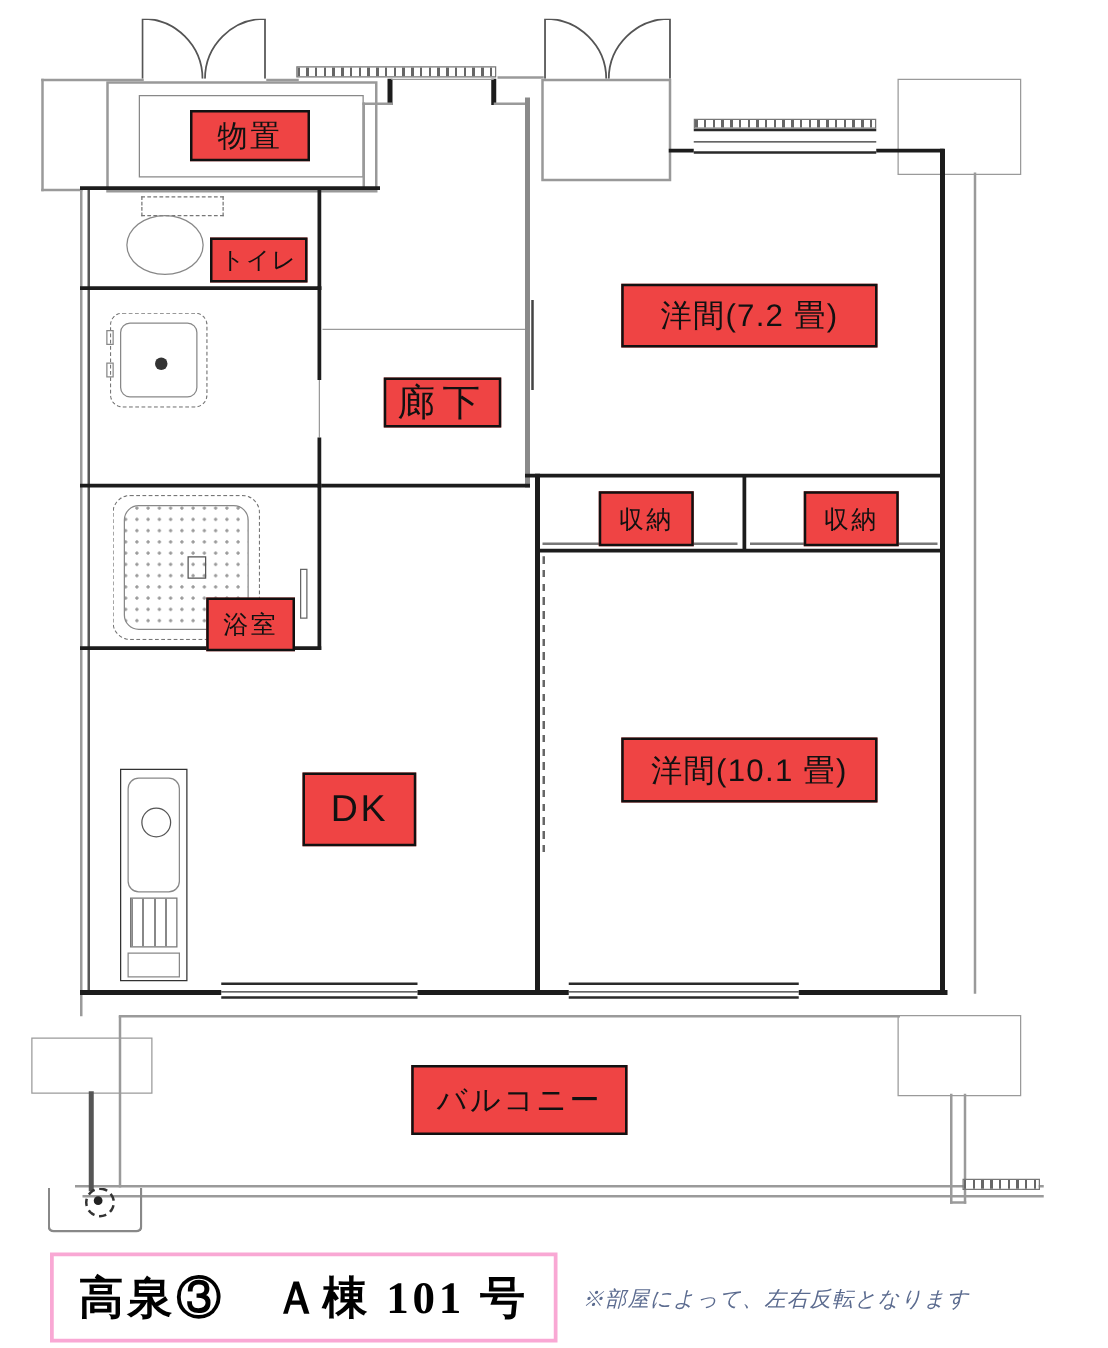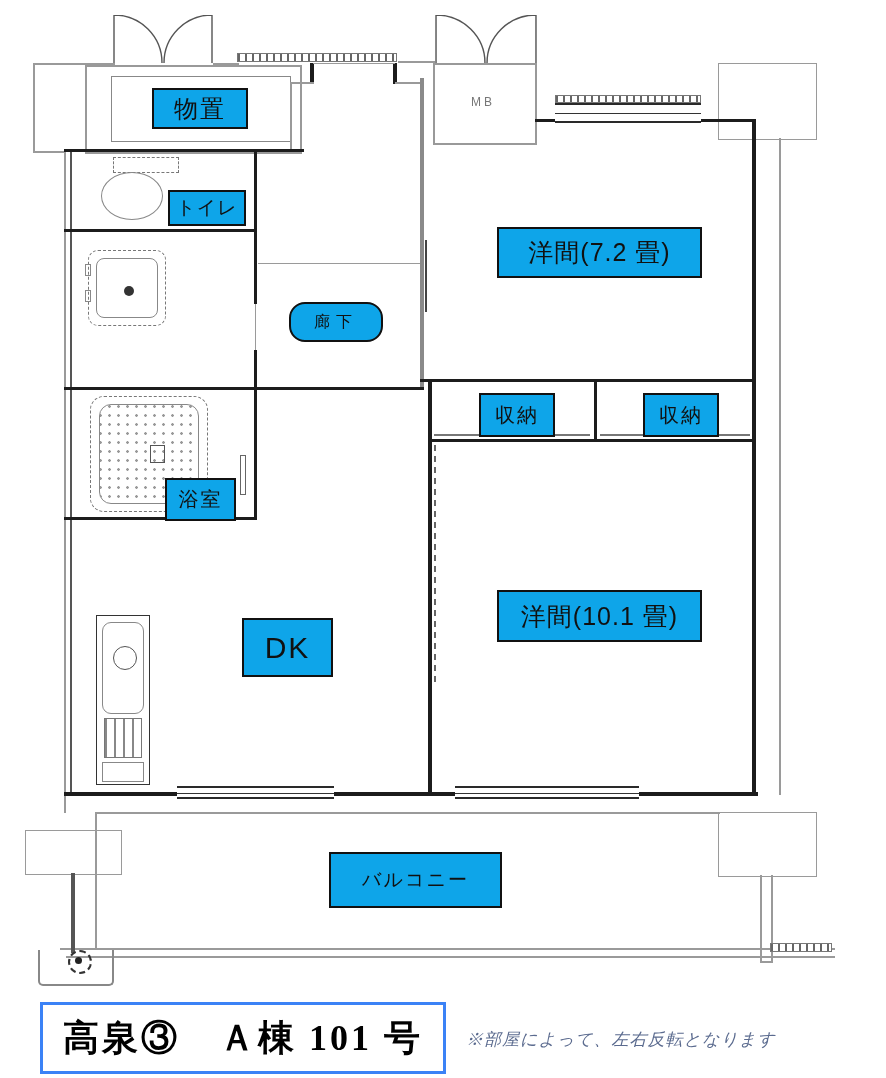--- a/index.html
+++ b/index.html
@@ -4,30 +4,30 @@
 <style>
   html,body{margin:0;padding:0;background:#fff;}
   #canvas{position:relative;width:886px;height:1078px;background:#ffffff;overflow:hidden;
           font-family:"Liberation Sans", sans-serif;}
   .abs{position:absolute;}
   .wall{background:#1c1c1c;}
   .gline{background:#9a9a9a;}
   .dline{background:#555;}
   .pillar{border:1px solid #9a9a9a;background:#fff;}
   .grect{border:2px solid #999;background:#fff;}
-  .lbl{border:2px solid #111;background:#0ea5e9;display:flex;align-items:center;justify-content:center;
+  .lbl{border:2px solid #111;background:#ef4444;display:flex;align-items:center;justify-content:center;
        color:#111;z-index:30;white-space:nowrap;letter-spacing:2px;}
   .hatch{background:repeating-linear-gradient(90deg,#666 0 2px,#fff 2px 7px);border:1px solid #777;box-sizing:border-box;z-index:12;}
   .win{background:#fff;border-top:2px solid #2a2a2a;border-bottom:2px solid #2a2a2a;box-sizing:border-box;z-index:14;}
   .win .mid{position:absolute;left:0;right:0;top:50%;height:1px;background:#333;}
   .fixture{box-sizing:border-box;z-index:8;}
   .dash{border:1.5px dashed #777;background:transparent;}
   .thin{border:1px solid #888;background:transparent;}
   .note{color:#5b6b8f;font-size:17px;letter-spacing:1px;z-index:40;}
-  .titlebox{border:3px solid #3b82f6;display:flex;align-items:center;justify-content:center;
+  .titlebox{border:3px solid #f9a8d4;display:flex;align-items:center;justify-content:center;
             font-family:"Liberation Serif", serif;font-size:36px;font-weight:600;letter-spacing:3px;z-index:40;background:#fff;}
   svg{display:block;}
 </style>
 </head>
 <body>
 
 <div id="canvas">
 
   <div class="abs gline" style="left:33px;top:63px;width:2px;height:90px;"></div>
   <div class="abs gline" style="left:33px;top:151px;width:33px;height:2px;"></div>
@@ -65,21 +65,20 @@
   </div>
 
   <div class="abs" style="left:435px;top:15px;width:102px;height:48px;z-index:13;">
     <svg width="102" height="48" viewBox="0 0 100 48" preserveAspectRatio="none">
       <path d="M1,48 L1,0 A48,48 0 0 1 49,48" fill="none" stroke="#555" stroke-width="1.4"></path>
       <path d="M99,48 L99,0 A48,48 0 0 0 51,48" fill="none" stroke="#555" stroke-width="1.4"></path>
     </svg>
   </div>
 
   <div class="abs grect" style="left:433px;top:63px;width:100px;height:78px;"></div>
-  <div class="abs" style="left:433px;top:63px;width:100px;height:78px;display:flex;align-items:center;justify-content:center;color:#777;font-size:12px;letter-spacing:3px;">MB</div>
 
   <div class="abs wall" style="left:310px;top:63px;width:4px;height:21px;"></div>
   <div class="abs wall" style="left:393px;top:63px;width:4px;height:21px;"></div>
   <div class="abs gline" style="left:313px;top:63px;width:82px;height:1px;"></div>
   <div class="abs gline" style="left:290px;top:82px;width:24px;height:2px;"></div>
   <div class="abs gline" style="left:395px;top:82px;width:28px;height:2px;"></div>
   <div class="abs gline" style="left:290px;top:82px;width:2px;height:70px;"></div>
 
   <div class="abs wall" style="left:64px;top:149px;width:240px;height:3px;"></div>
   <div class="abs wall" style="left:254px;top:152px;width:3px;height:80px;"></div>
@@ -137,42 +136,42 @@
   <div class="abs fixture" style="left:113px;top:646px;width:24px;height:24px;border:1.5px solid #555;border-radius:50%;"></div>
   <div class="abs fixture" style="left:104px;top:718px;width:38px;height:40px;border:1px solid #777;background:repeating-linear-gradient(90deg,#888 0 1.5px,transparent 1.5px 9px);"></div>
   <div class="abs fixture thin" style="left:102px;top:762px;width:42px;height:20px;"></div>
 
   <div class="abs lbl" style="left:152px;top:88px;width:92px;height:37px;font-size:24px;">
     <span>物置</span>
     </div>
   <div class="abs lbl" style="left:168px;top:190px;width:74px;height:32px;font-size:19px;letter-spacing:1px;">
     <span>トイレ</span>
     </div>
-  <div class="abs lbl" style="left:289px;top:302px;width:90px;height:36px;font-size:16px;letter-spacing:6px;border-radius:16px;">
+  <div class="abs lbl" style="left:307px;top:302px;width:90px;height:36px;font-size:30px;letter-spacing:6px;">
     <span>廊下</span>
     </div>
   <div class="abs lbl" style="left:497px;top:227px;width:201px;height:47px;font-size:25px;letter-spacing:1px;">
     <span>洋間(7.2 畳)</span>
     </div>
   <div class="abs lbl" style="left:479px;top:393px;width:72px;height:40px;font-size:20px;">
     <span>収納</span>
     </div>
   <div class="abs lbl" style="left:643px;top:393px;width:72px;height:40px;font-size:20px;">
     <span>収納</span>
     </div>
   <div class="abs lbl" style="left:165px;top:478px;width:67px;height:39px;font-size:20px;">
     <span>浴室</span>
     </div>
   <div class="abs lbl" style="left:242px;top:618px;width:87px;height:55px;font-size:30px;letter-spacing:2px;">
     <span>DK</span>
     </div>
   <div class="abs lbl" style="left:497px;top:590px;width:201px;height:48px;font-size:25px;letter-spacing:1px;">
     <span>洋間(10.1 畳)</span>
     </div>
-  <div class="abs lbl" style="left:329px;top:852px;width:169px;height:52px;font-size:19px;letter-spacing:2px;">
+  <div class="abs lbl" style="left:329px;top:852px;width:169px;height:52px;font-size:24px;letter-spacing:2px;">
     <span>バルコニー</span>
     </div>
 
   <div class="abs titlebox" style="left:40px;top:1002px;width:400px;height:66px;">
     <span>高泉③　Ａ棟 101 号</span>
   </div>
   <div class="abs note" style="left:466px;top:1028px;font-style:italic;">※部屋によって、左右反転となります</div>
 
 </div>
 

